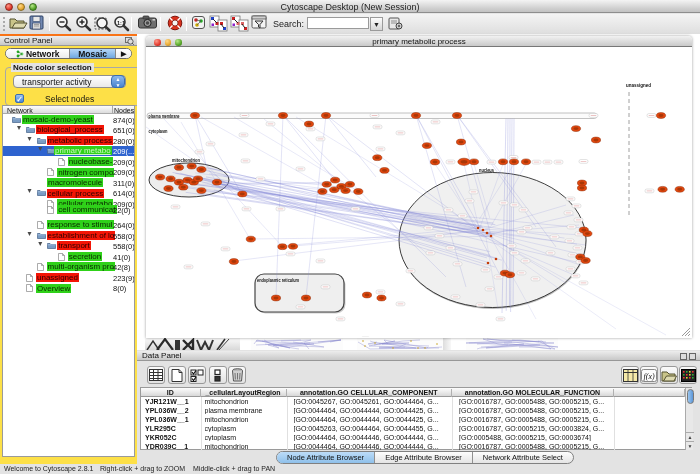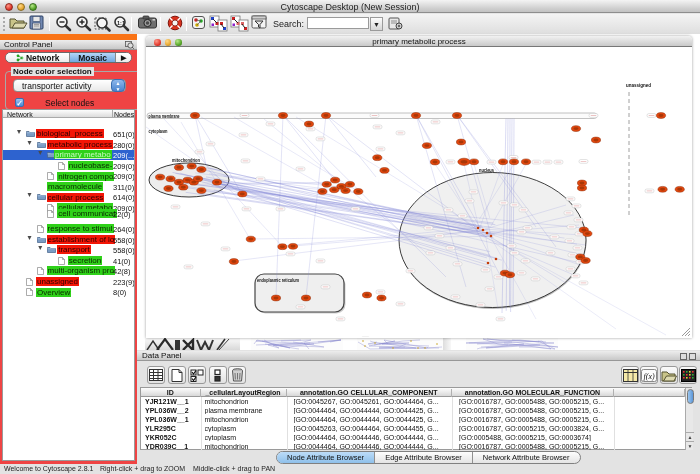--- a/index.html
+++ b/index.html
@@ -6,21 +6,21 @@
 
 #mactitle { left:0; top:0; width:700px; height:13px; background:linear-gradient(#f4f4f4,#cfcfcf 70%,#c2c2c2); border-bottom:1px solid #8e8e8e; }
 .light { position:absolute; top:2.5px; width:8px; height:8px; border-radius:50%; }
 #mactitle .t { position:absolute; width:100%; text-align:center; top:1.5px; font-size:9px; color:#222; }
 
 #toolbar { left:0; top:14px; width:700px; height:20px; background:linear-gradient(#f4f4f4,#dedede); }
 
 #status { left:0; top:464px; width:700px; height:10px; background:#e3e3e3; font-size:7px; color:#222; }
 #status span { position:absolute; top:1px; }
 
-#cp { left:0; top:34px; width:137px; height:430px; background:#ef4444; border-top:6px solid #f97316; }
+#cp { left:0; top:34px; width:137px; height:430px; background:#fde047; border-top:2px solid #f97316; }
 #cp .ptitle { position:absolute; left:0; top:0; width:137px; height:10px; background:linear-gradient(#ededed,#c8c8c8); border-bottom:1px solid #979797; font-size:8px; color:#111; padding-left:4px; line-height:10px; }
 #tabs { position:absolute; left:5px; top:12px; width:127px; height:11px; border:1px solid #6a6a6a; border-radius:8px; background:#fcfcfc; display:flex; overflow:hidden; }
 #tabs .seg { font-size:8.5px; font-weight:bold; color:#111; text-align:center; line-height:10px; }
 #groupbox { position:absolute; left:5px; top:31px; width:138px; height:39px; border:1px solid #a8a8a8; border-radius:4px; }
 #groupbox .legend { position:absolute; left:5px; top:-5px; background:#e3e3e3; font-size:8px; font-weight:bold; color:#111; padding:0 2px; }
 #combo { position:absolute; left:7px; top:7px; width:113px; height:13px; background:linear-gradient(#ffffff,#e9e9e9); border:1px solid #8f8f8f; border-radius:4px; font-size:8.5px; line-height:12px; padding-left:8px; color:#111; }
 #combo .step { position:absolute; right:0px; top:-1px; width:14px; height:13px; background:linear-gradient(#8db8ec,#4a84cf); border:1px solid #3a6eb0; border-radius:4px; color:#fff; font-size:5px; text-align:center; line-height:6px; }
 #chk { position:absolute; left:9px; top:26px; width:9px; height:9px; background:linear-gradient(#9cc3ee,#4a86d8); border:1px solid #3a6eb0; border-radius:2px; color:#fff; font-size:8px; line-height:9px; text-align:center; font-weight:bold; }
 #cp .chklabel { position:absolute; left:39px; top:26px; font-size:8.5px; color:#111; }
 #tree { position:absolute; left:2px; top:69px; width:133px; height:352px; background:#fff; border:1px solid #9a9a9a; }
@@ -177,20 +177,30 @@
     <div id="chk">✓</div>
       <div class="chklabel">Select nodes</div>
   </div>
   <div id="tree">
     <div id="thead">
         <span style="position:absolute;left:4px;top:0.5px">Network</span>
         <span style="position:absolute;left:111px;top:0.5px">Nodes</span>
         <div style="position:absolute;left:109px;top:0;width:1px;height:8px;background:#aaa"></div>
       </div>
     <div id="tbody">
+        <div class="trow" style="top:0.0px;">
+          <span class="ticon" style="left:9.0px">
+            <svg width="9" height="7" viewBox="0 0 9 7">
+              <path d="M0.5 1.5 L3 1.5 L4 2.5 L8.5 2.5 L8.5 6.5 L0.5 6.5 Z" fill="#7a9cc4" stroke="#44618a" stroke-width="0.7"></path>
+              <path d="M0.5 2.8 L8.5 2.8" stroke="#a9c4e0" stroke-width="0.8"></path>
+            </svg>
+          </span>
+          <span class="tlabel" style="left:19.0px;background:#2fd119;color:#0a2a00;">mosaic-demo-yeast</span>
+          <span class="tcount" style="color:#111">874(0)</span>
+        </div>
         <div class="trow" style="top:10.6px;">
           <span class="tri" style="left:14.0px">▾</span>
           <span class="ticon" style="left:23.0px">
             <svg width="9" height="7" viewBox="0 0 9 7">
               <path d="M0.5 1.5 L3 1.5 L4 2.5 L8.5 2.5 L8.5 6.5 L0.5 6.5 Z" fill="#7a9cc4" stroke="#44618a" stroke-width="0.7"></path>
               <path d="M0.5 2.8 L8.5 2.8" stroke="#a9c4e0" stroke-width="0.8"></path>
             </svg>
           </span>
           <span class="tlabel" style="left:33.0px;background:#f31506;color:#2d0000;">biological_process</span>
           <span class="tcount" style="color:#111">651(0)</span>
@@ -934,21 +944,21 @@
     </div>
     <div id="dscroll">
         <div class="thumb"></div>
       <div style="position:absolute;left:0;bottom:9px;width:8px;height:9px;border-top:1px solid #aaa;font-size:5px;text-align:center;color:#444;line-height:9px">▲</div>
       <div style="position:absolute;left:0;bottom:0;width:8px;height:9px;border-top:1px solid #aaa;font-size:5px;text-align:center;color:#444;line-height:9px">▼</div>
     </div>
   </div>
   <div id="dtabs">
     <div class="dseg" style="background:linear-gradient(#bcdcf8,#8fc0ea);">Node Attribute Browser</div>
     <div class="dseg">Edge Attribute Browser</div>
-    <div class="dseg" style="border-right:none">Network Attribute Browser</div>
+    <div class="dseg" style="border-right:none">Network Attribute Select</div>
   </div>
 </div>
 
 <div class="abs" id="status">
   <span style="left:4px">Welcome to Cytoscape 2.8.1</span>
   <span style="left:100px">Right-click + drag to ZOOM</span>
   <span style="left:193px">Middle-click + drag to PAN</span>
 </div>
 
 </body></html>

